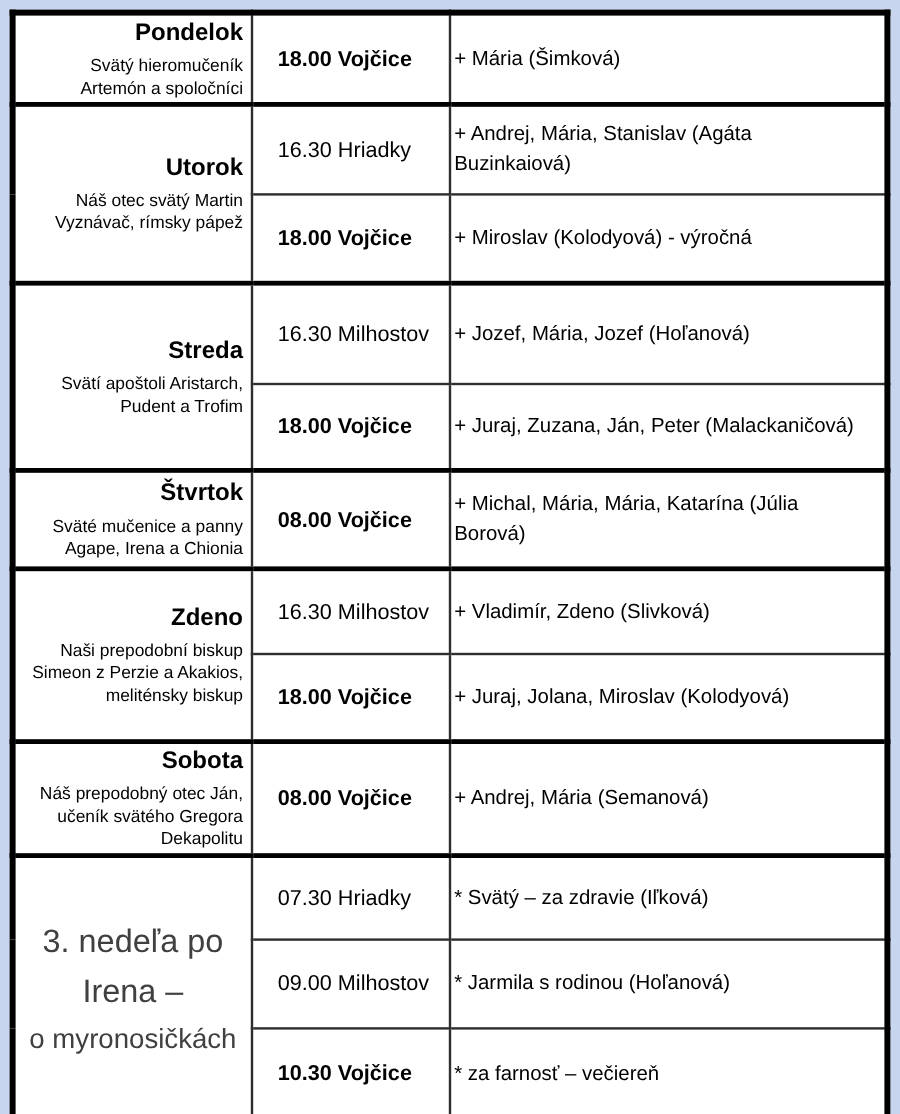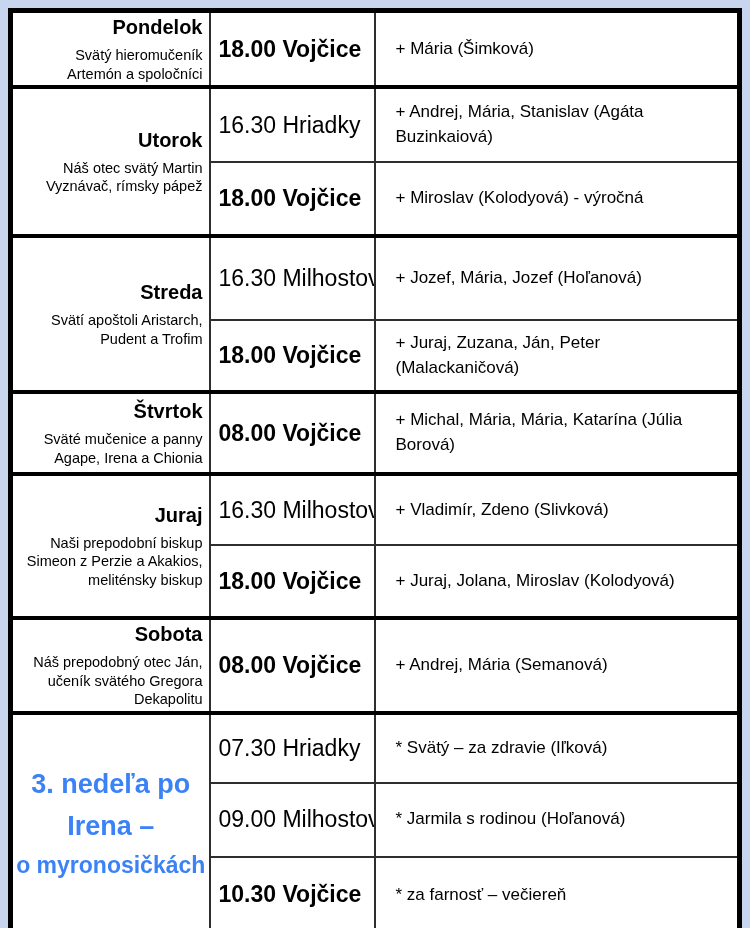--- a/index.html
+++ b/index.html
@@ -47,43 +47,43 @@
     font-size: 20px;
     line-height: 1.25;
   }
   .day-feast {
     font-size: 14.5px;
     line-height: 1.28;
     margin-top: 6px;
   }
   
   td.time-cell {
-    font-size: 23px;
-    padding-left: 8px;
+    font-size: 18px;
+    padding-left: 21px;
     padding-right: 4px;
     white-space: nowrap;
   }
   td.time-cell.bold {
     font-weight: bold;
   }
   
   td.intention-cell {
     font-size: 17px;
     line-height: 1.45;
-    padding-left: 20px;
+    padding-left: 3px;
     padding-right: 14px;
   }
   
   td.sunday-cell {
     text-align: center;
     padding: 2px 2px;
   }
   .sunday-line {
-    color: #3b82f6;
-    font-weight: bold;
+    color: #404040;
+    font-weight: normal;
     font-size: 27px;
     line-height: 1.55;
     white-space: nowrap;
   }
   .sunday-line.small {
     font-size: 23px;
   }
 </style>
 </head>
 <body>
@@ -136,21 +136,21 @@
       <td class="day-cell">
         <div class="day-name">Štvrtok</div>
         <div class="day-feast">Sväté mučenice a panny Agape, Irena a Chionia</div>
       </td>
       <td class="time-cell bold">08.00 Vojčice</td>
       <td class="intention-cell">+ Michal, Mária, Mária, Katarína (Júlia Borová)</td>
     </tr>
 
     <tr class="group-start" style="height:71px">
       <td class="day-cell" rowspan="2">
-        <div class="day-name">Juraj</div>
+        <div class="day-name">Zdeno</div>
         <div class="day-feast">Naši prepodobní biskup Simeon z Perzie a Akakios, meliténsky biskup</div>
       </td>
       <td class="time-cell">16.30 Milhostov</td>
       <td class="intention-cell">+ Vladimír, Zdeno (Slivková)</td>
     </tr>
     <tr style="height:73px">
       <td class="time-cell bold">18.00 Vojčice</td>
       <td class="intention-cell">+ Juraj, Jolana, Miroslav (Kolodyová)</td>
     </tr>
 

